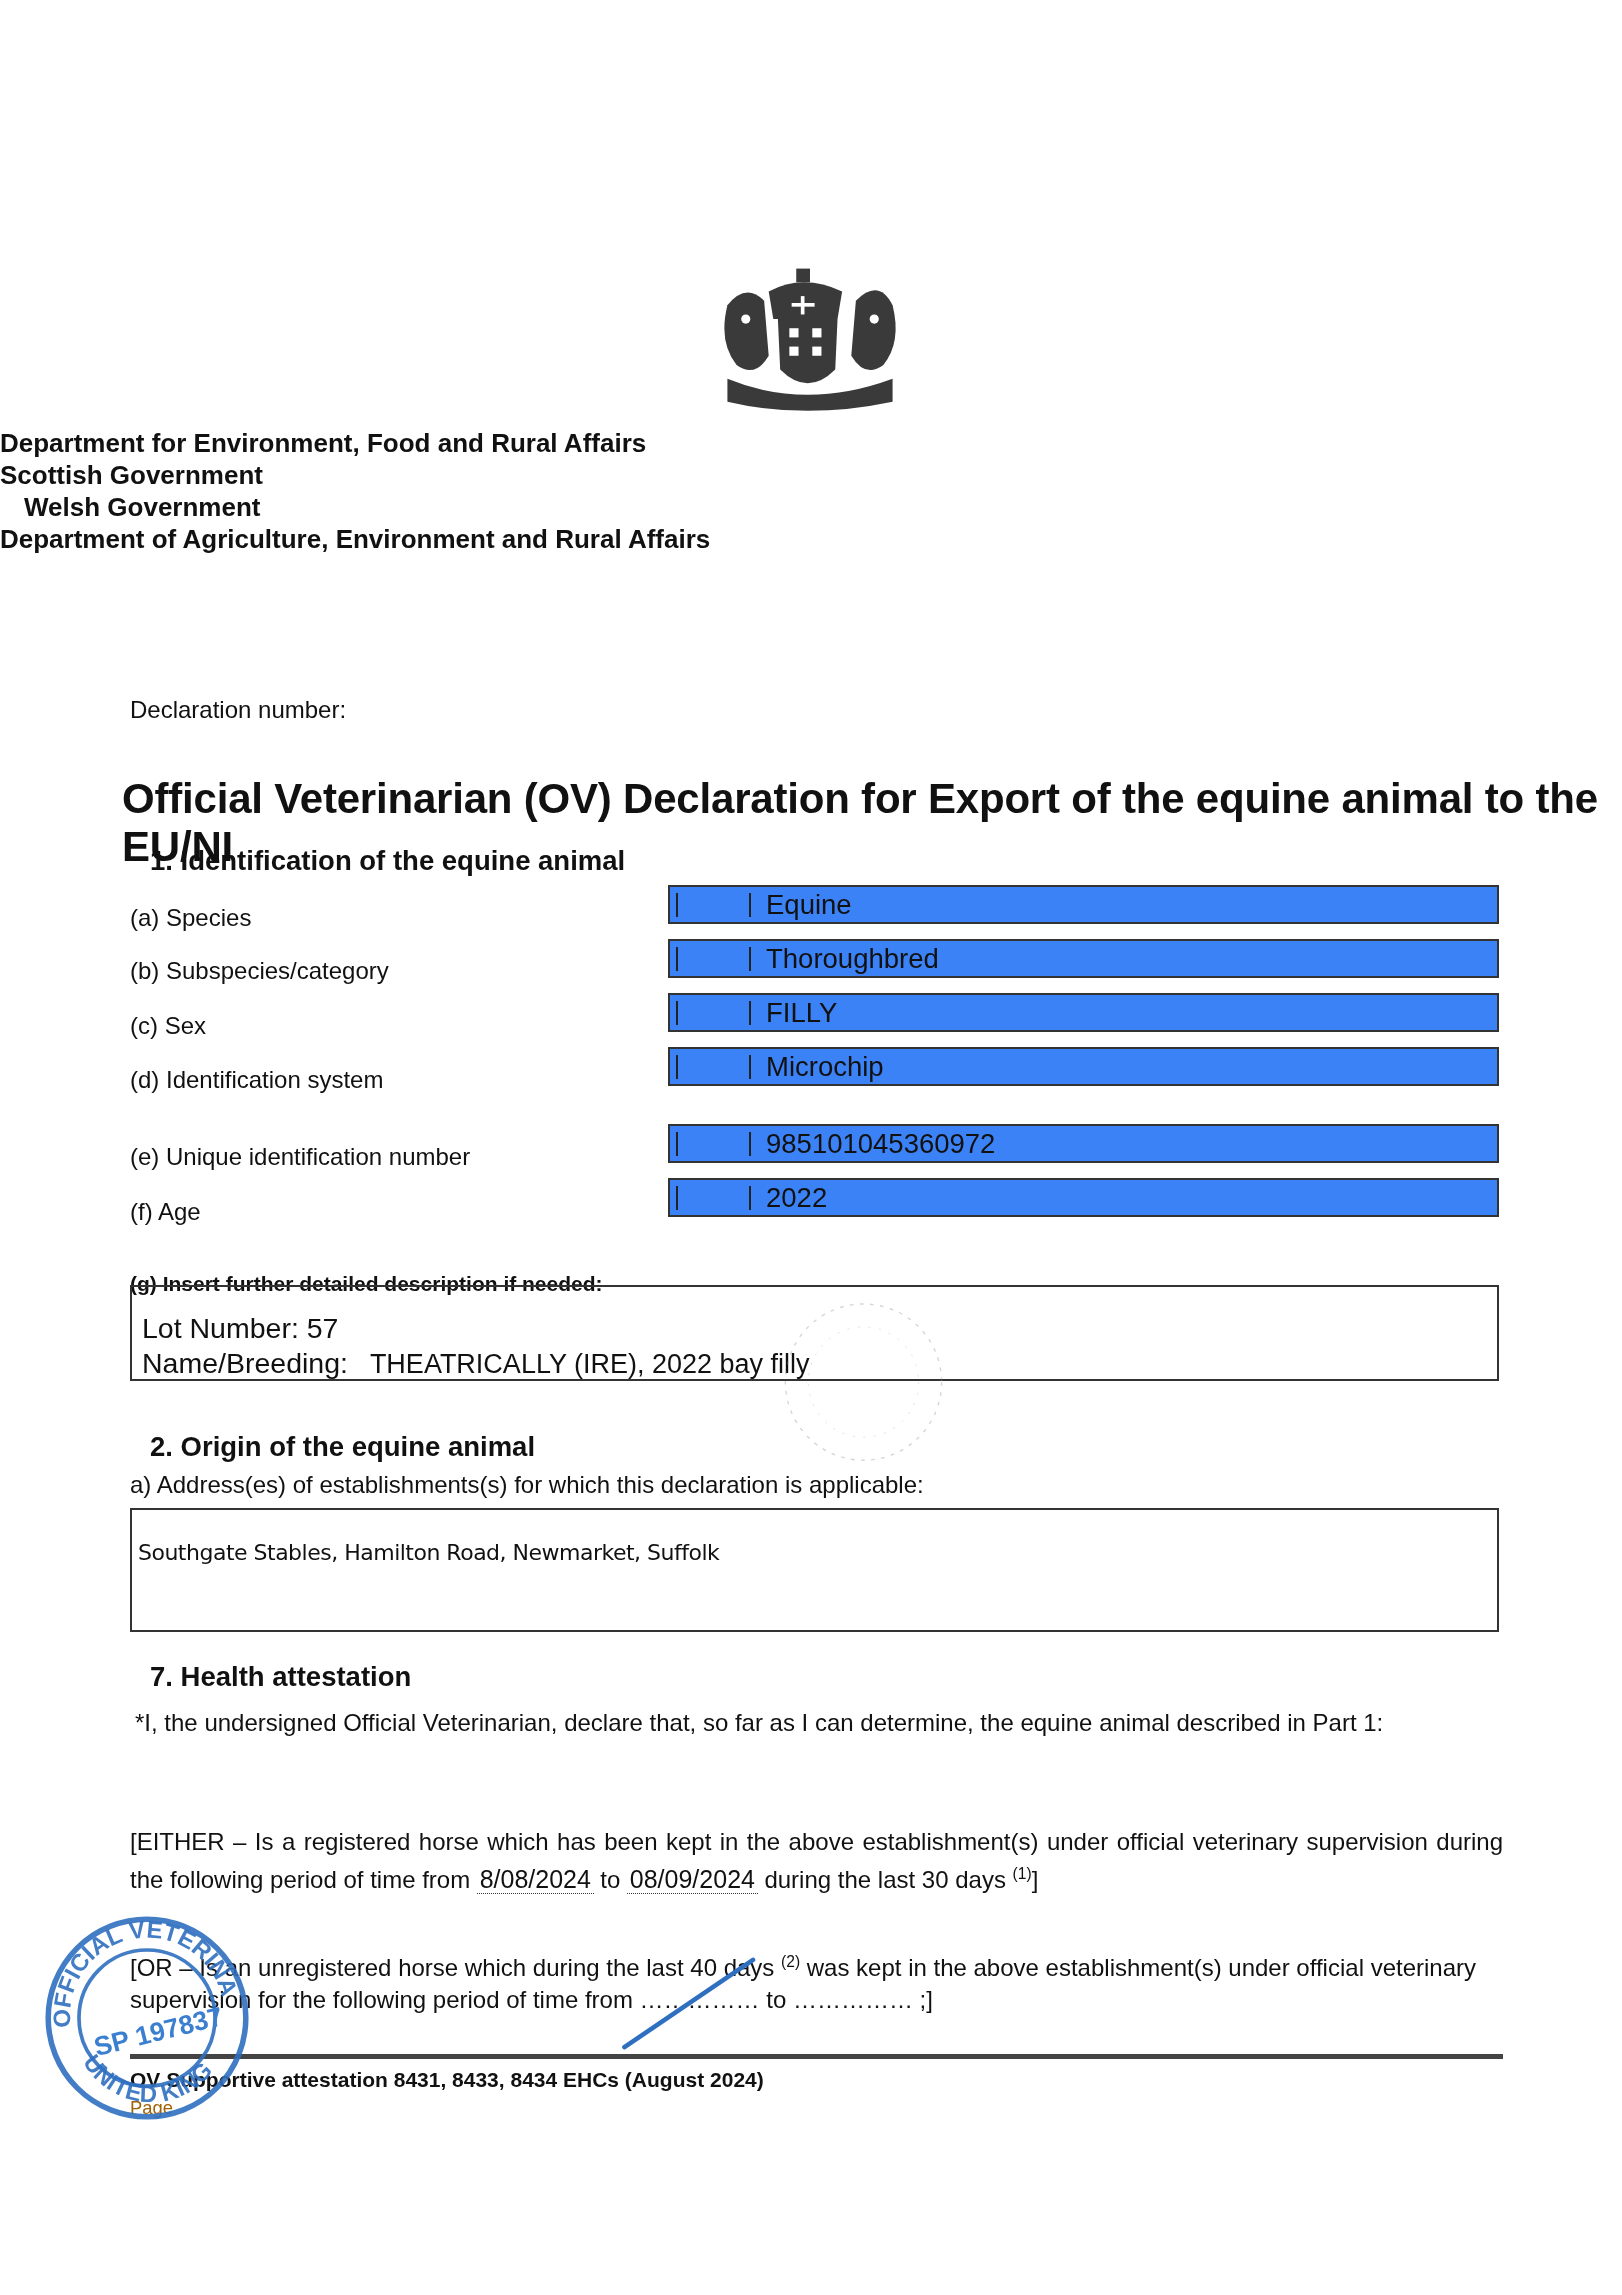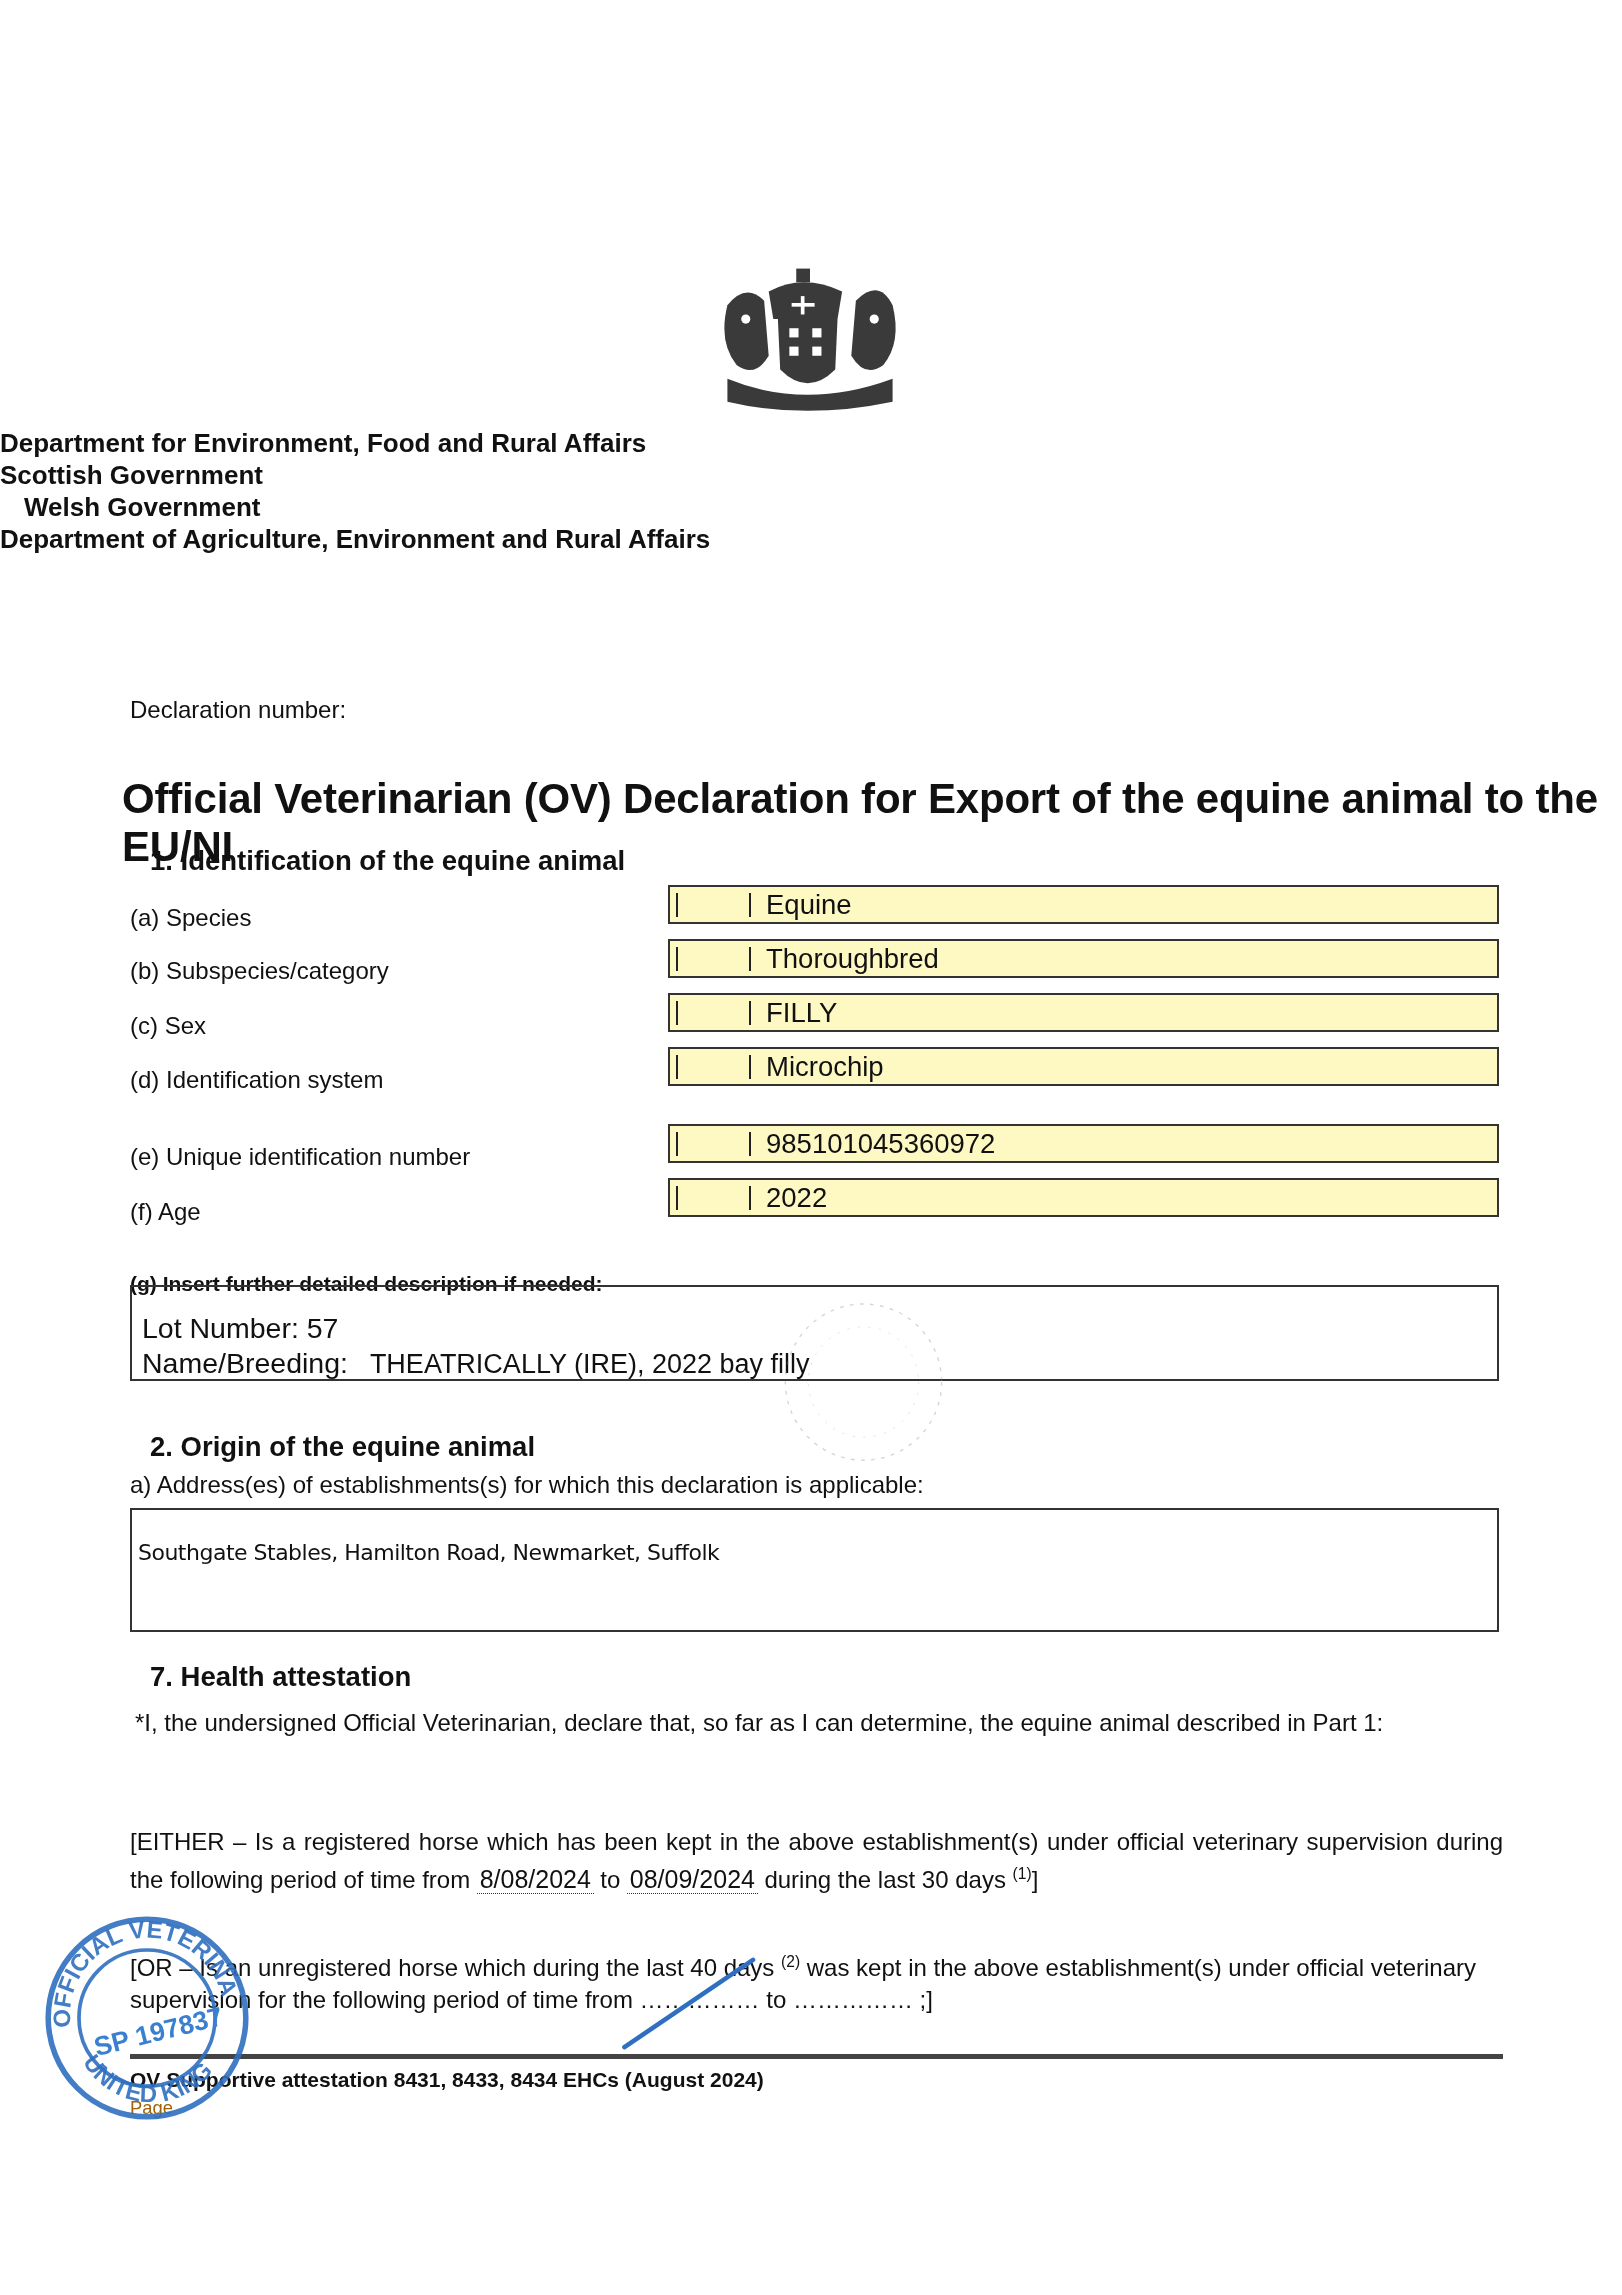--- a/index.html
+++ b/index.html
@@ -21,21 +21,21 @@
   .doc-title { left:122px; top:775px; font-size:42px; font-weight:bold; letter-spacing:-0.2px; }
 
   .section-h { font-weight:bold; font-size:27.5px;margin-left:20px; }
   .s1 { left:130px; top:845px; }
   .s2 { left:130px; top:1431px; }
   .s3 { left:130px; top:1661px; }
 
   .lbl { left:130px; font-size:24px; }
 
   
-  .fbox { left:668px; width:831px; border:2.3px solid #333; box-sizing:border-box; height:39px; background:#fef9c3; }
+  .fbox { left:668px; width:831px; border:2.3px solid #333; box-sizing:border-box; height:39px; background:#3b82f6; }
   .fbox .tick1 { position:absolute; left:6.4px; top:6.4px; width:1.8px; height:24px; background:#222; }
   .fbox .tick2 { position:absolute; left:79px; top:6.4px; width:1.8px; height:24px; background:#222; }
   .fbox .val { position:absolute; left:96px; top:1.8px; font-size:27.5px; line-height:32px; }
 
   .desc-label { left:130px; top:1272px; font-size:21px; font-weight:bold; }
   .desc-box { left:130px; top:1285px; width:1369px; height:96px; border:2.3px solid #333; box-sizing:border-box; }
   .lot-line { left:142px; top:1312px; font-size:28.5px; }
   .name-line { left:142px; top:1347px; font-size:28.5px; }
   .name-label { font-weight:normal; }
   .name-val { margin-left:14px; font-size:27px; }

